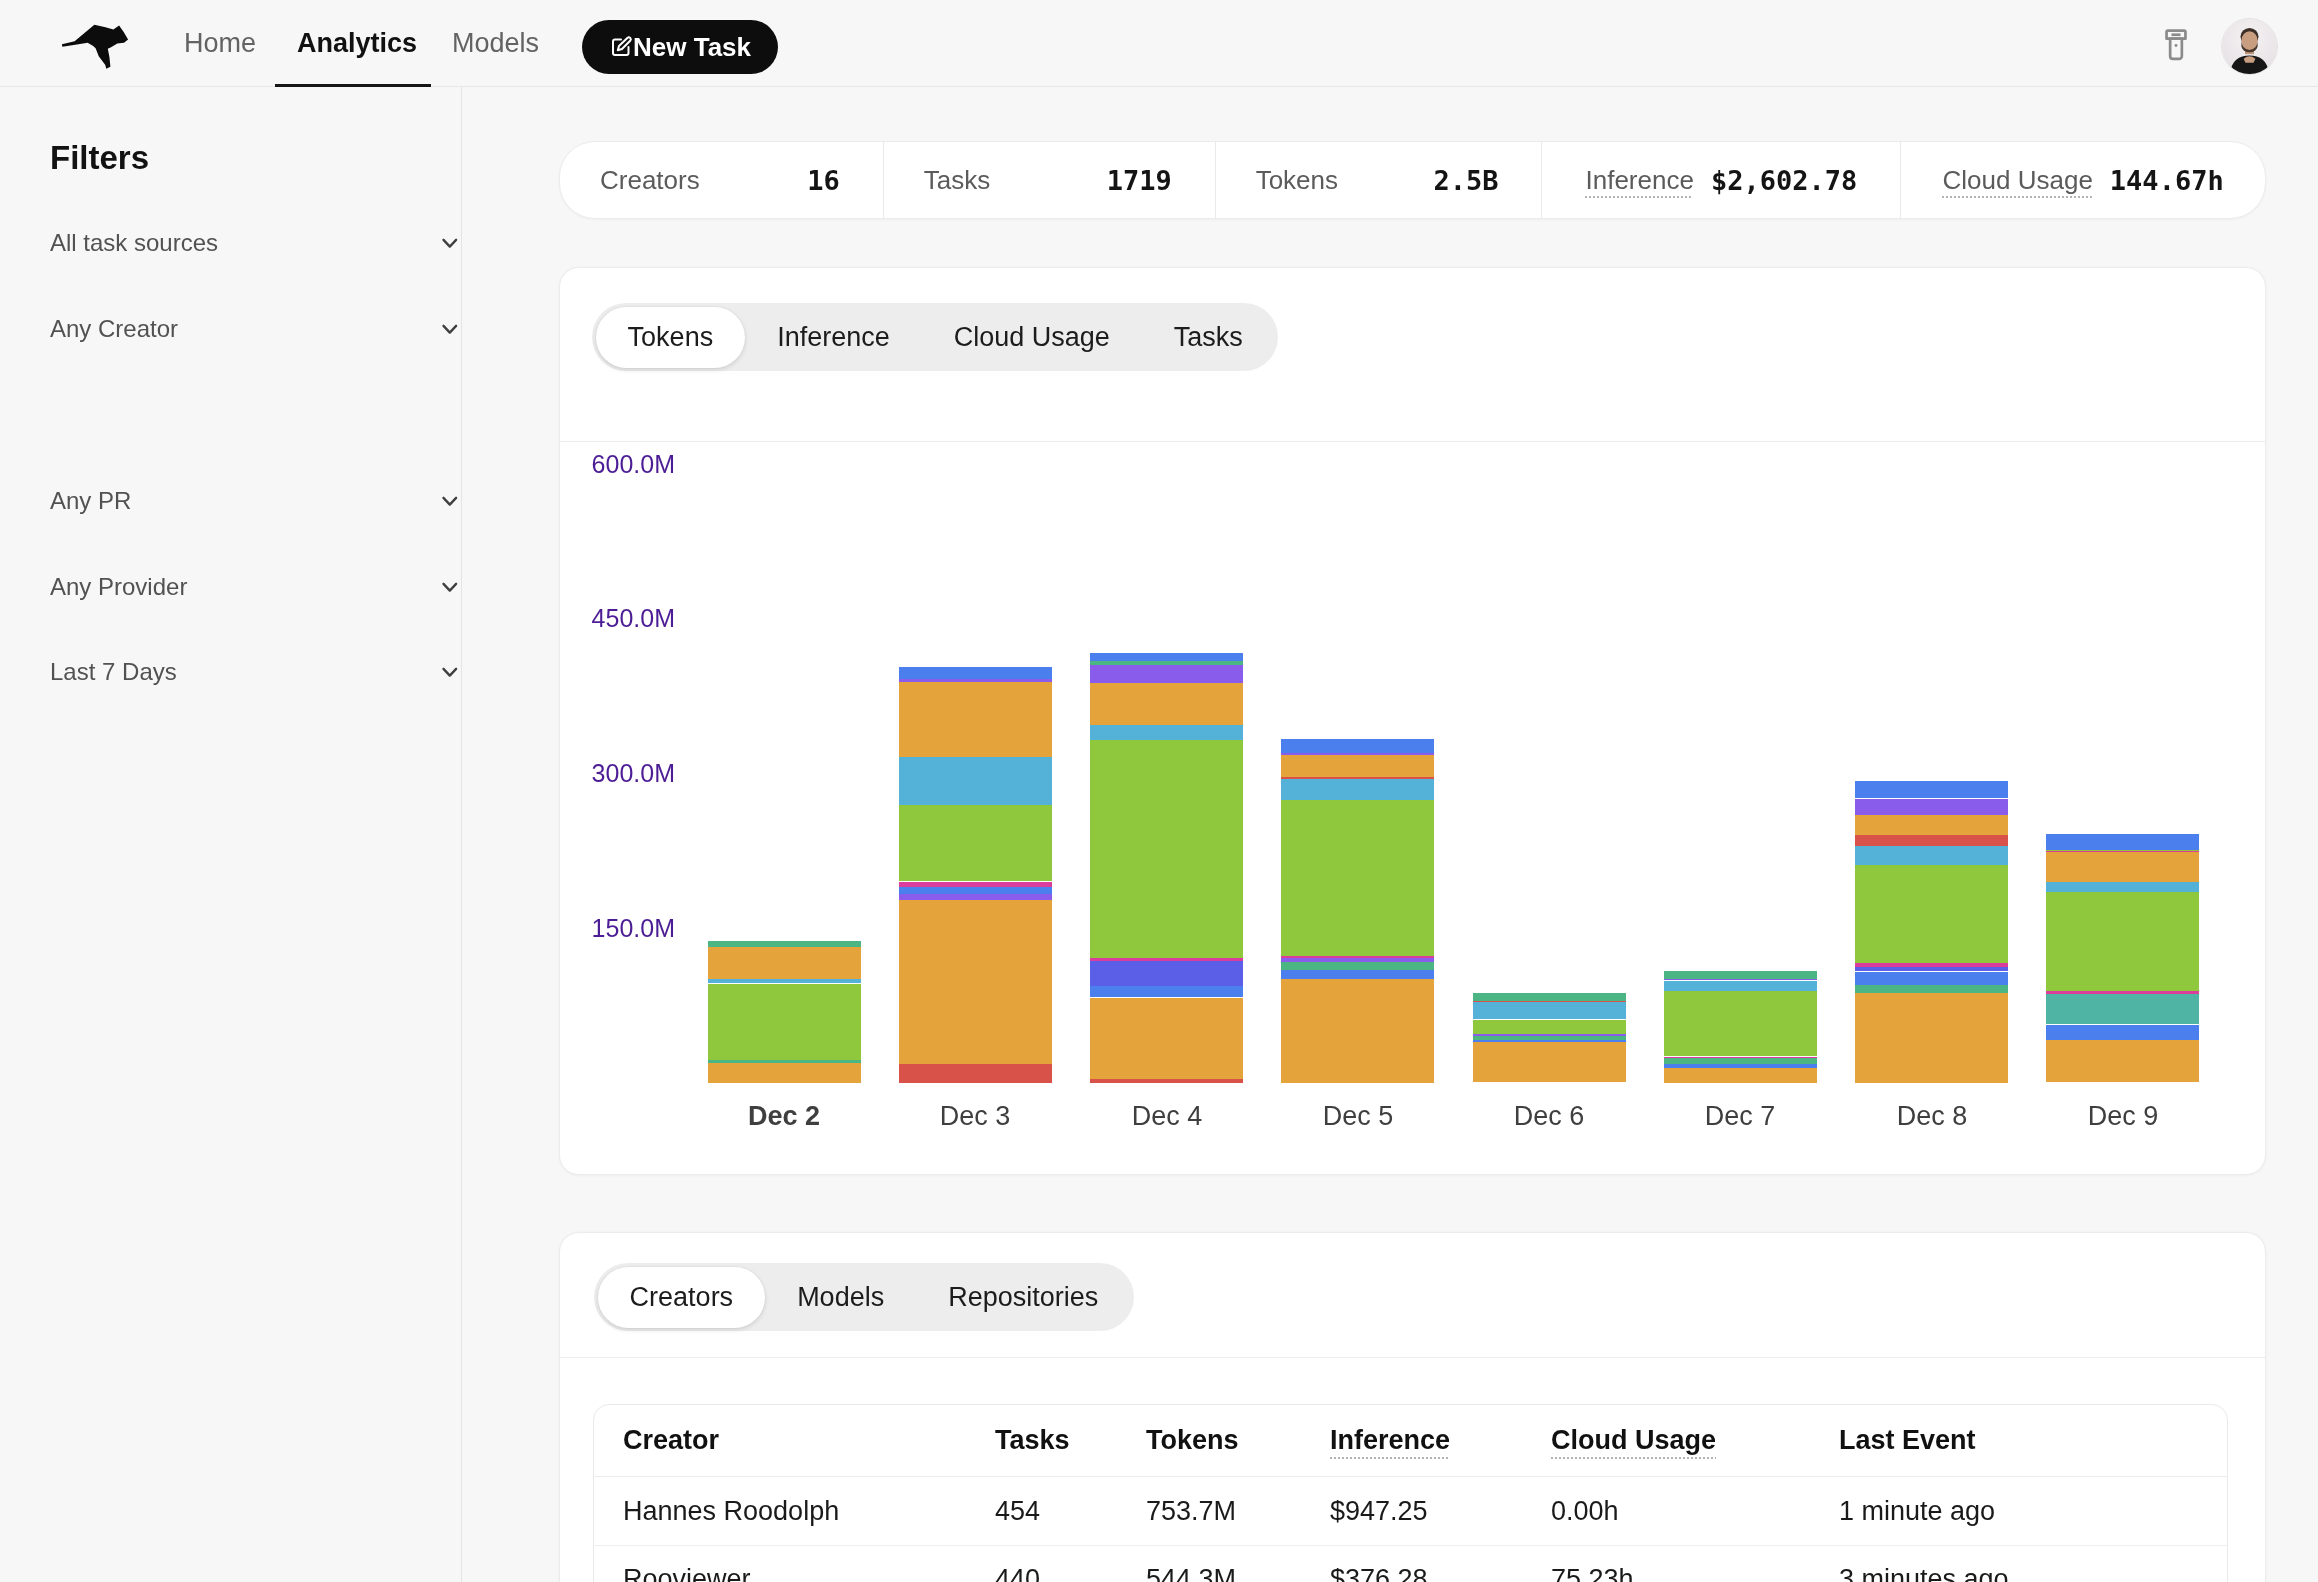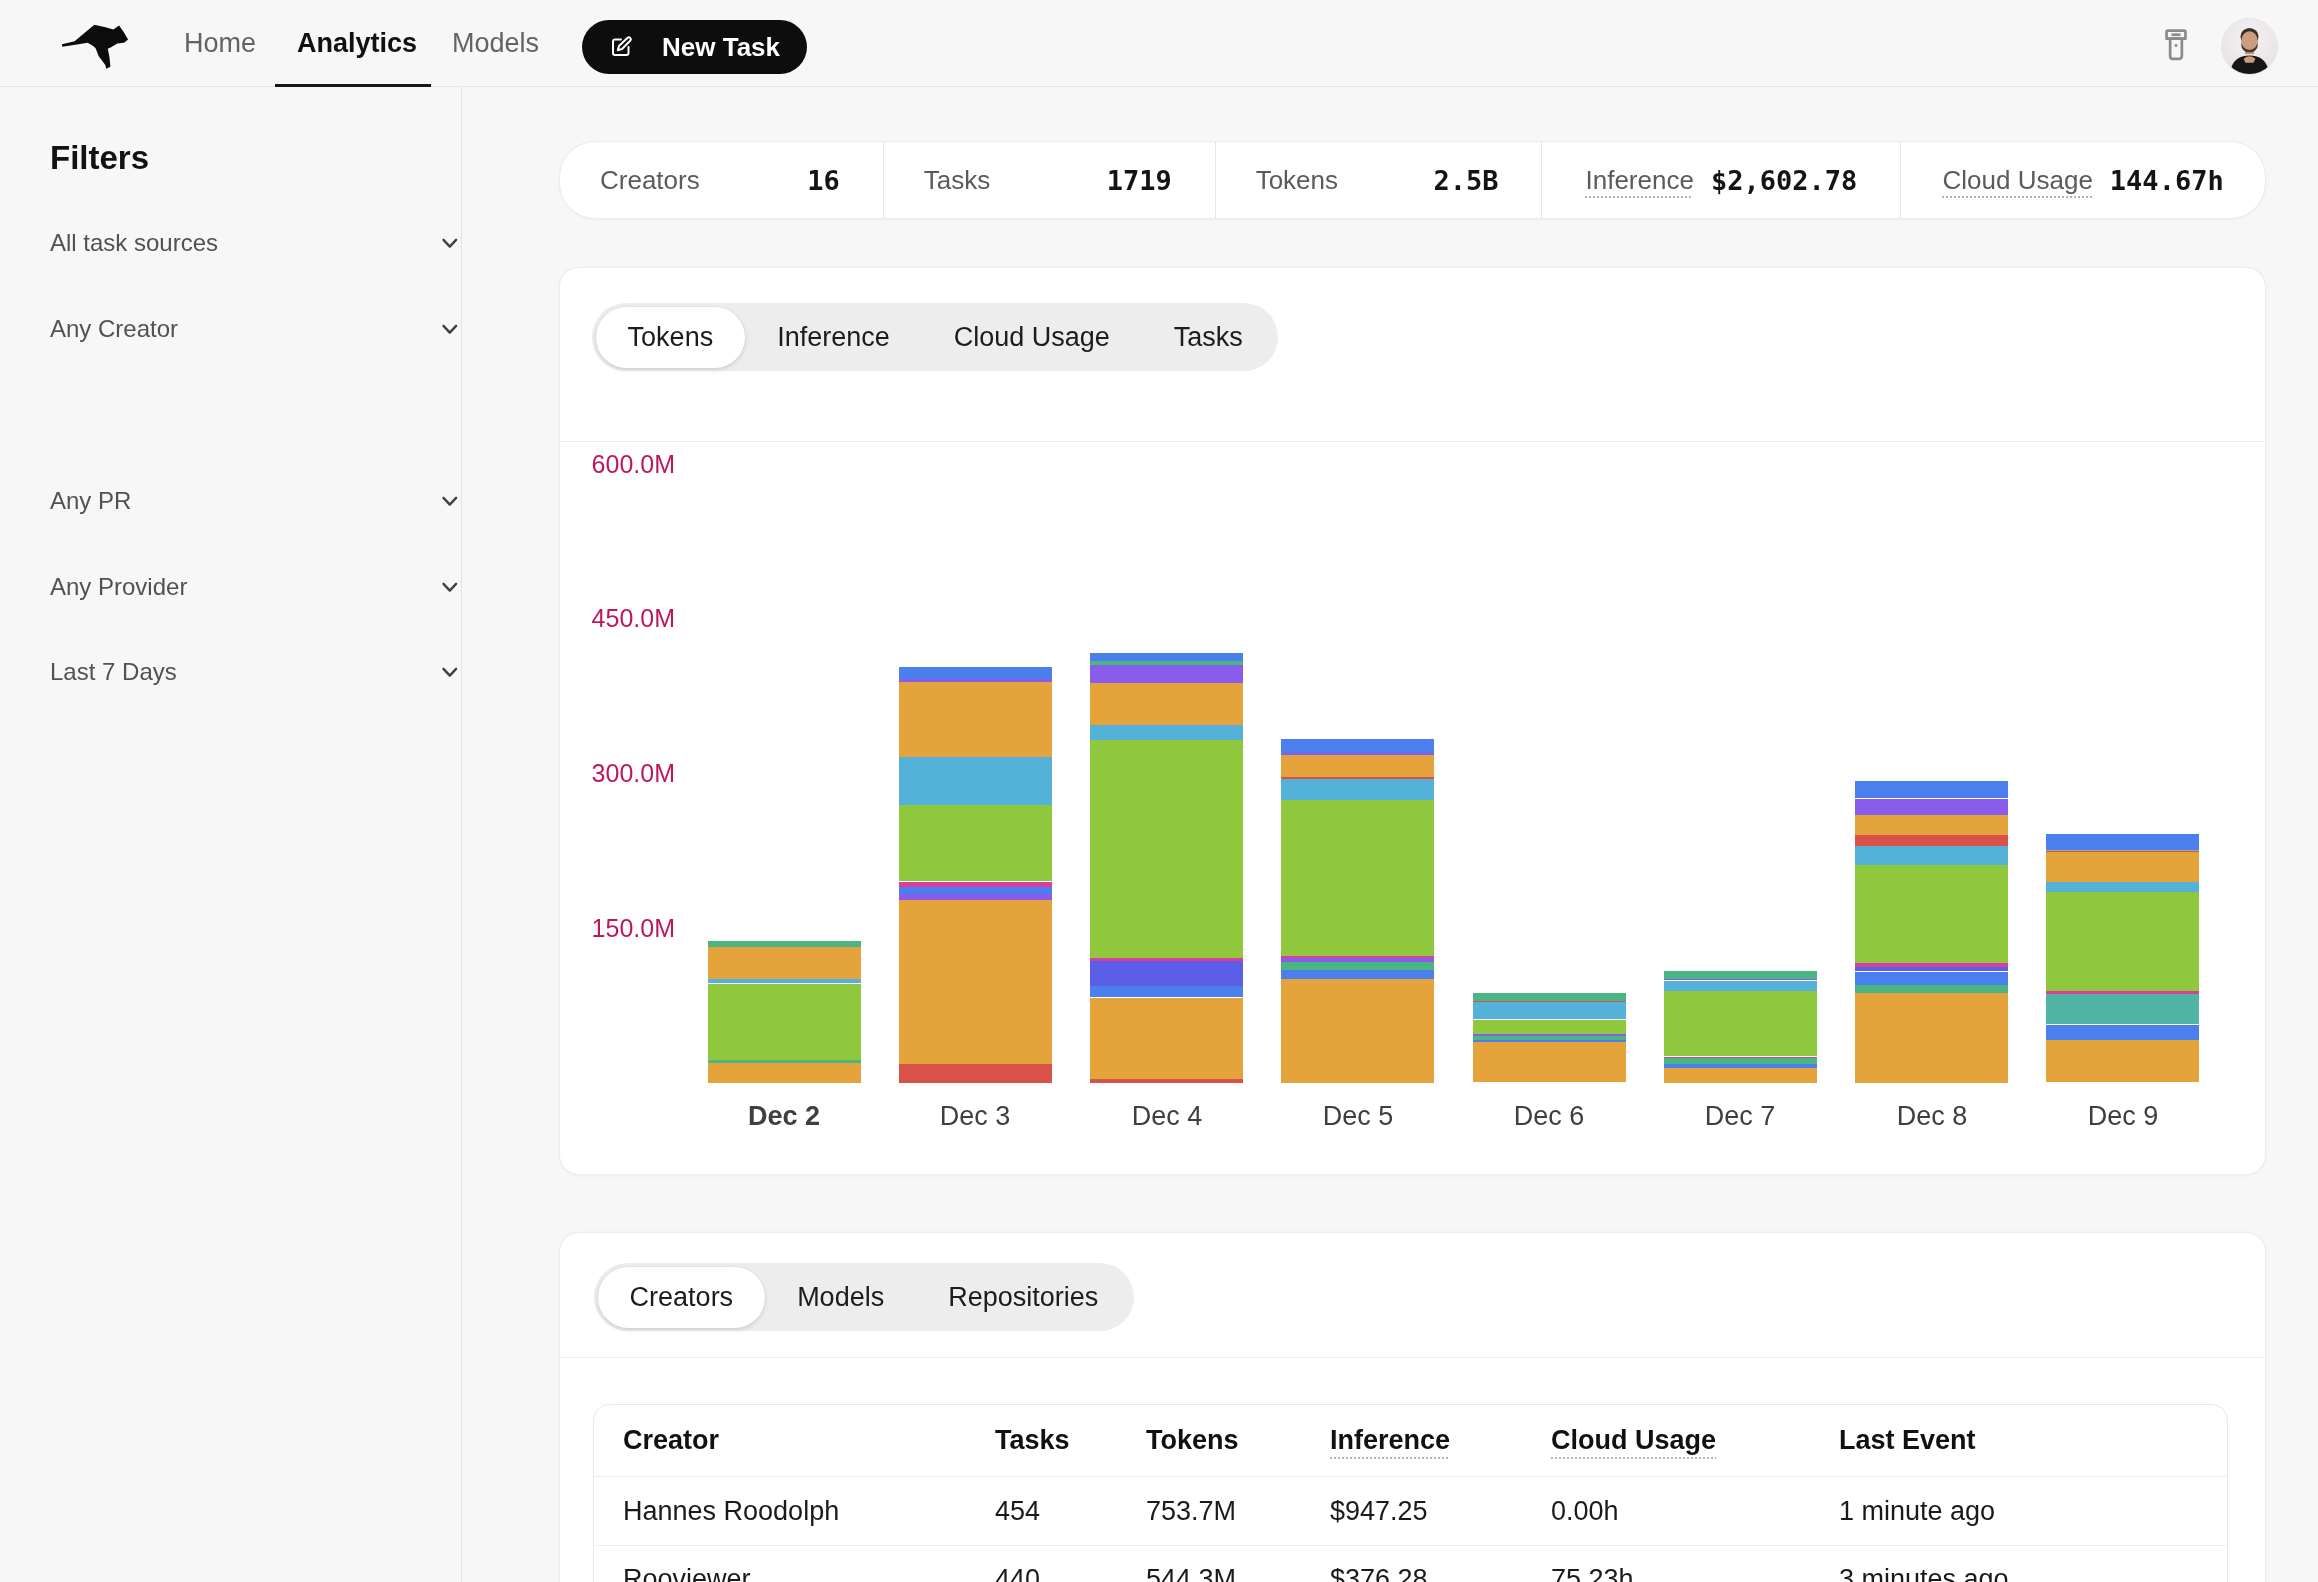--- a/index.html
+++ b/index.html
@@ -27,21 +27,21 @@
   }
   .nav-item.active { color:#111; font-weight:700; }
   .nav-underline {
     position:absolute; top:84px; height:2.7px; background:#161616;
   }
   .new-task-btn {
     position:absolute; left:582px; top:20px; height:54px;
     background:#0d0d0d; color:#fff; border:none; border-radius:899px;
     font-family:"Liberation Sans", sans-serif;
     font-size:26px; font-weight:700; padding:0 27px;
-    display:flex; align-items:center; gap:29px; cursor:pointer;
+    display:flex; align-items:center; gap:0; cursor:pointer;
   }
   .flashlight-btn {
     position:absolute; left:2158px; top:27px; width:36px; height:36px;
     background:none; border:none; cursor:pointer; padding:0;
   }
   .avatar {
     position:absolute; left:2222px; top:19px; width:55px; height:55px;
     border-radius:50%; overflow:hidden; cursor:pointer;
     box-shadow:0 0 0 0.9px #e2e0e1;
   }
@@ -96,21 +96,21 @@
   }
 
   
   #chart-card { top:267px; height:908px; }
   #chart-seg { left:32px; top:35px; }
   .card-divider { position:absolute; left:0; width:100%; height:0.9px; background:#ececec; }
   #chart-divider { top:173px; }
   #plot { position:absolute; left:0; top:173px; width:1706px; height:642px; }
   .ytick {
     position:absolute; right:1591px; transform:translateY(-50%);
-    font-size:25px; color:#be185d; white-space:nowrap;
+    font-size:25px; color:#4c1d95; white-space:nowrap;
   }
   .bar { position:absolute; bottom:0; width:153px; }
   .bar-seg { position:absolute; left:0; width:100%; }
   .xlabel {
     position:absolute; top:660px; transform:translateX(-50%);
     font-size:27px; color:#3f3f3f; white-space:nowrap;
   }
 
   
   #table-card { top:1232px; height:486px; }

